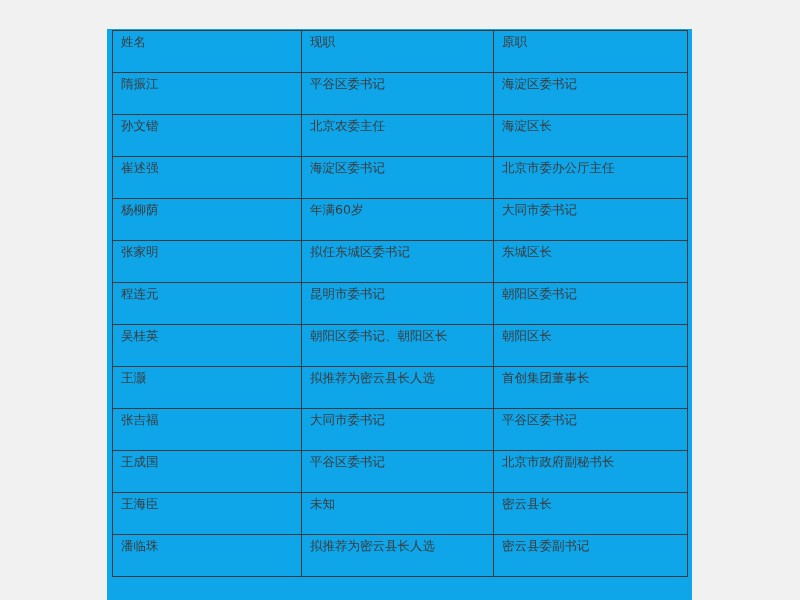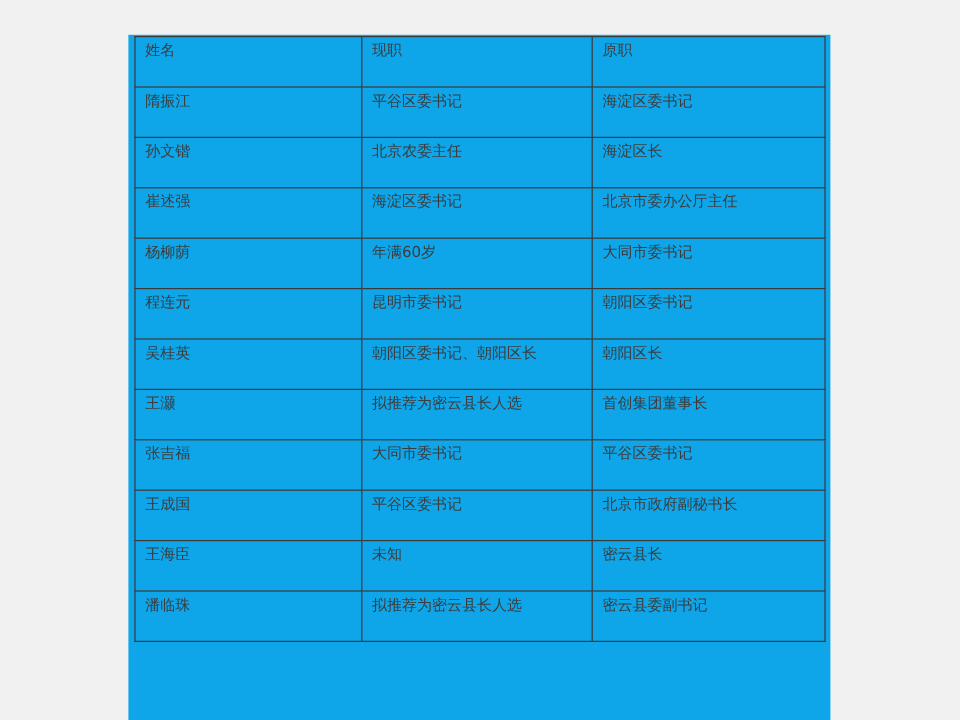--- a/index.html
+++ b/index.html
@@ -73,20 +73,25 @@
         <td>崔述强</td>
         <td>海淀区委书记</td>
         <td>北京市委办公厅主任</td>
       </tr>
       <tr>
         <td>杨柳荫</td>
         <td>年满60岁</td>
         <td>大同市委书记</td>
       </tr>
       <tr>
+        <td>张家明</td>
+        <td>拟任东城区委书记</td>
+        <td>东城区长</td>
+      </tr>
+      <tr>
         <td>程连元</td>
         <td>昆明市委书记</td>
         <td>朝阳区委书记</td>
       </tr>
       <tr>
         <td>吴桂英</td>
         <td>朝阳区委书记、朝阳区长</td>
         <td>朝阳区长</td>
       </tr>
       <tr>

